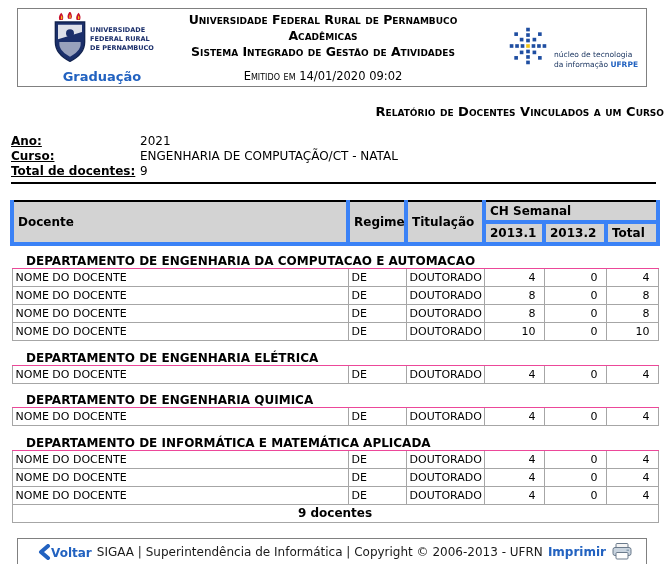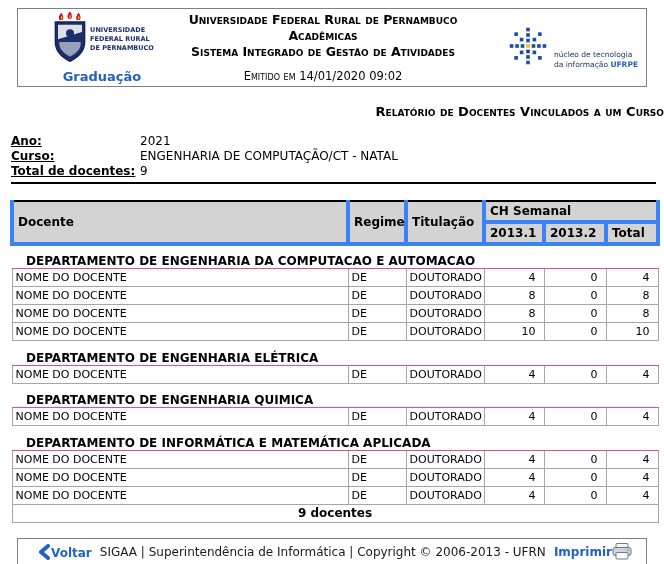--- a/index.html
+++ b/index.html
@@ -77,21 +77,21 @@
     margin:15px 17px 0 17px;border:1px solid var(--box-border);
     height:28px;display:flex;align-items:center;padding:0 12px;font-size:12px;
   }
   .voltar{
     color:var(--link-blue);font-weight:bold;display:flex;align-items:flex-end;
     cursor:pointer;margin-left:8px;flex:none;
   }
   .footer-center{flex:1;text-align:center;color:#1a1a1a;}
   .imprimir{
     color:var(--link-blue);font-weight:bold;display:flex;align-items:center;
-    cursor:pointer;flex:none;margin-right:2px;
+    gap:6px;cursor:pointer;flex:none;margin-right:2px;
   }
 </style>
 </head>
 <body>
 
 <div class="header-box">
   <div class="logo-left">
     <div class="logo-left-top">
       <span>
         <svg width="40" height="52" viewBox="0 0 60 78">

